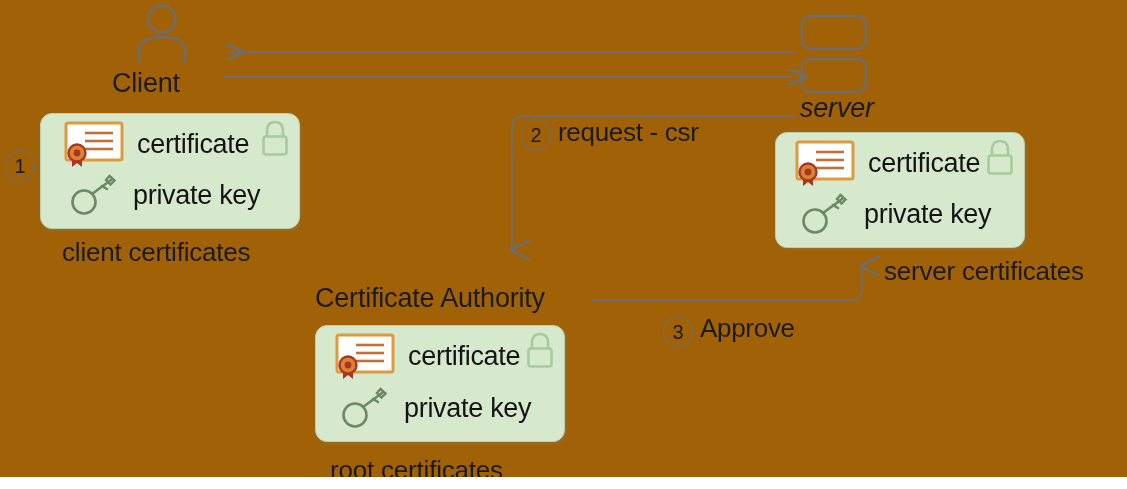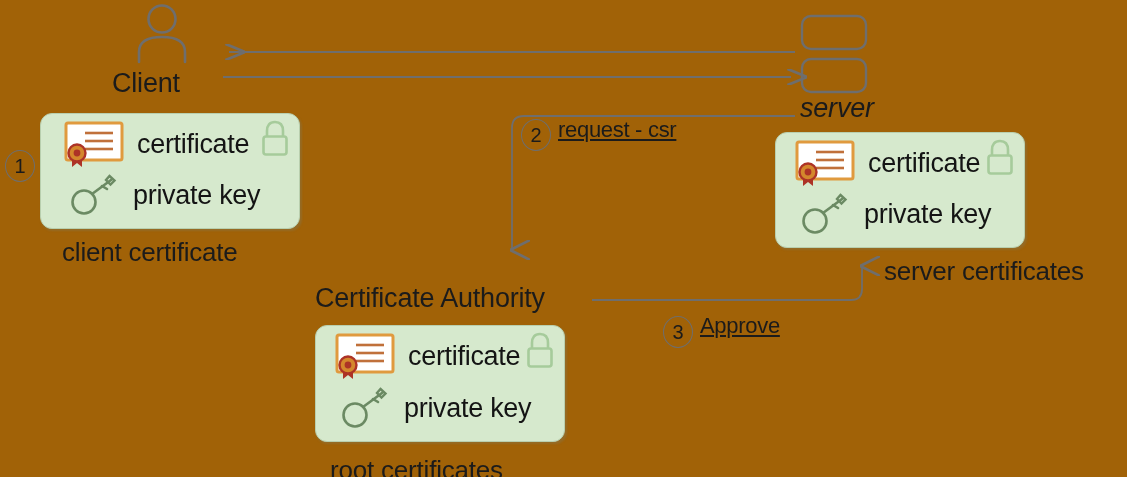--- a/index.html
+++ b/index.html
@@ -27,25 +27,24 @@
     letter-spacing: -0.2px;
     white-space: nowrap;
   }
   .caption {
     font-size: 26px;
     color: #1b1b1b;
     letter-spacing: -0.2px;
     white-space: nowrap;
   }
   .flow-label {
-    font-size: 22px;
+    font-size: 26px;
     color: #1b1b1b;
     letter-spacing: -0.3px;
     white-space: nowrap;
-    text-decoration: underline;
   }
 
   
   .cred-box {
     background: #d6e9cd;
     border: 1.5px solid #b9cfae;
     border-radius: 12px;
     box-shadow: 1.5px 2px 2px rgba(120,130,115,0.28);
     box-sizing: border-box;
   }
@@ -130,21 +129,21 @@
           <path d="M33 13 L38 16" stroke="#6b8a63" stroke-width="2.6" stroke-linecap="round"></path>
           <path d="M40.5 3 L45.5 7.5 L41.5 11.5 L37 7 Z" fill="none" stroke="#6b8a63" stroke-width="2.4"></path>
         </svg>
       </span>
       <span class="cred-text">private key</span>
     </div>
   </div>
 
   <div class="num-bubble" style="left:5px; top:150px;">1</div>
 
-  <div class="abs caption" style="left:62px; top:237px;">client certificate</div>
+  <div class="abs caption" style="left:62px; top:237px;">client certificates</div>
 
   <div class="abs" style="left:800px; top:14px;">
     <svg width="70" height="82" viewBox="0 0 70 82">
       <rect x="2" y="2" width="64" height="33" rx="9" fill="none" stroke="#6e6e6e" stroke-width="2.4"></rect>
       <rect x="2" y="45" width="64" height="33" rx="9" fill="none" stroke="#6e6e6e" stroke-width="2.4"></rect>
     </svg>
   </div>
   <div class="abs node-label" style="left:800px; top:93px;font-style:italic;">server</div>
 
   <div class="abs cred-box" style="left:775px; top:132px; width:250px; height:116px;">

